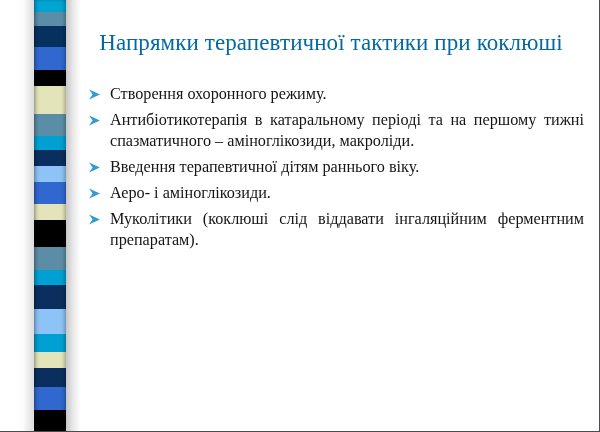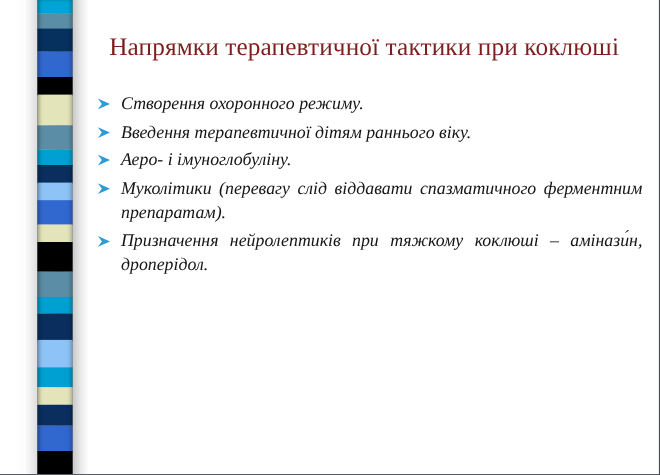--- a/index.html
+++ b/index.html
@@ -76,21 +76,21 @@
                 inset -3px 0 4px -2px rgba(0,0,0,.35);
   }
 
   
   #title {
     position: absolute;
     left: 96px;
     top: 14px;
     width: 470px;
     text-align: center;
-    color: #7f1d1d;
+    color: #0369a1;
     font-size: 23px;
     line-height: 1.24;
     font-weight: normal;
     letter-spacing: 0.1px;
   }
 
   
   #bullets {
     position: absolute;
     left: 88px;
@@ -111,21 +111,20 @@
     line-height: 1;
   }
   .bullet-mark svg { display: block; }
   .bullet-text {
     flex: 1 1 auto;
     color: #151515;
     font-size: 16.2px;
     line-height: 1.34;
     text-align: justify;
     text-justify: inter-word;
-    font-style: italic;
   }
   .bullet-text.nojust { text-align: left; }
 </style>
 </head>
 <body>
 
 <div id="slide">
 
   <div id="left-band">
     <div class="band-gray-edge"></div>
@@ -167,41 +166,41 @@
           </svg>
         </span>
         <span class="bullet-text nojust">Створення охоронного режиму.</span>
       </div>
       <div class="bullet-row">
         <span class="bullet-mark">
           <svg width="13" height="11" viewBox="0 0 13 11" aria-hidden="true">
             <path d="M1 0.6 L12 5.5 L1 10.4 L4.6 5.5 Z" fill="#2e9bd6"></path>
           </svg>
         </span>
+        <span class="bullet-text">Антибіотикотерапія в катаральному періоді та на першому тижні спазматичного – аміноглікозиди, макроліди.</span>
+      </div>
+      <div class="bullet-row">
+        <span class="bullet-mark">
+          <svg width="13" height="11" viewBox="0 0 13 11" aria-hidden="true">
+            <path d="M1 0.6 L12 5.5 L1 10.4 L4.6 5.5 Z" fill="#2e9bd6"></path>
+          </svg>
+        </span>
         <span class="bullet-text nojust">Введення терапевтичної дітям раннього віку.</span>
       </div>
       <div class="bullet-row">
         <span class="bullet-mark">
           <svg width="13" height="11" viewBox="0 0 13 11" aria-hidden="true">
             <path d="M1 0.6 L12 5.5 L1 10.4 L4.6 5.5 Z" fill="#2e9bd6"></path>
           </svg>
         </span>
-        <span class="bullet-text nojust">Аеро- і імуноглобуліну.</span>
-      </div>
-      <div class="bullet-row">
-        <span class="bullet-mark">
-          <svg width="13" height="11" viewBox="0 0 13 11" aria-hidden="true">
-            <path d="M1 0.6 L12 5.5 L1 10.4 L4.6 5.5 Z" fill="#2e9bd6"></path>
-          </svg>
-        </span>
-        <span class="bullet-text">Муколітики (перевагу слід віддавати спазматичного ферментним препаратам).</span>
-      </div>
-      <div class="bullet-row">
-        <span class="bullet-mark">
-          <svg width="13" height="11" viewBox="0 0 13 11" aria-hidden="true">
-            <path d="M1 0.6 L12 5.5 L1 10.4 L4.6 5.5 Z" fill="#2e9bd6"></path>
-          </svg>
-        </span>
-        <span class="bullet-text">Призначення нейролептиків при тяжкому коклюші – амінази́н, дроперідол.</span>
+        <span class="bullet-text nojust">Аеро- і аміноглікозиди.</span>
+      </div>
+      <div class="bullet-row">
+        <span class="bullet-mark">
+          <svg width="13" height="11" viewBox="0 0 13 11" aria-hidden="true">
+            <path d="M1 0.6 L12 5.5 L1 10.4 L4.6 5.5 Z" fill="#2e9bd6"></path>
+          </svg>
+        </span>
+        <span class="bullet-text">Муколітики (коклюші слід віддавати інгаляційним ферментним препаратам).</span>
       </div>
     </div>
 
 </div>
 
 </body></html>

